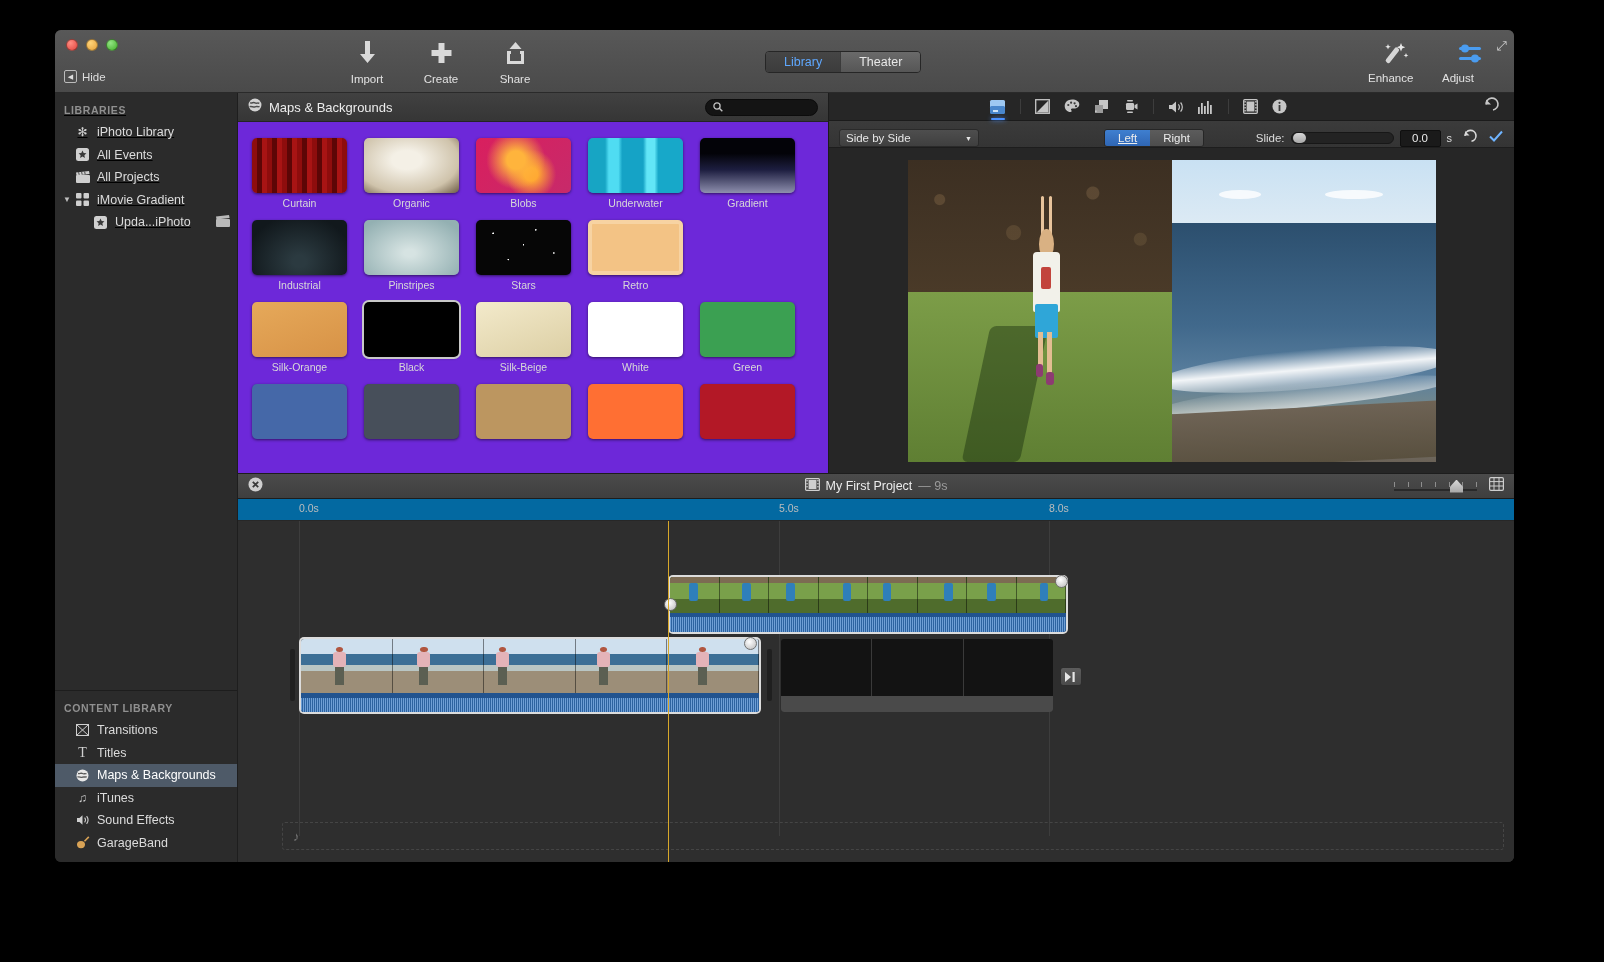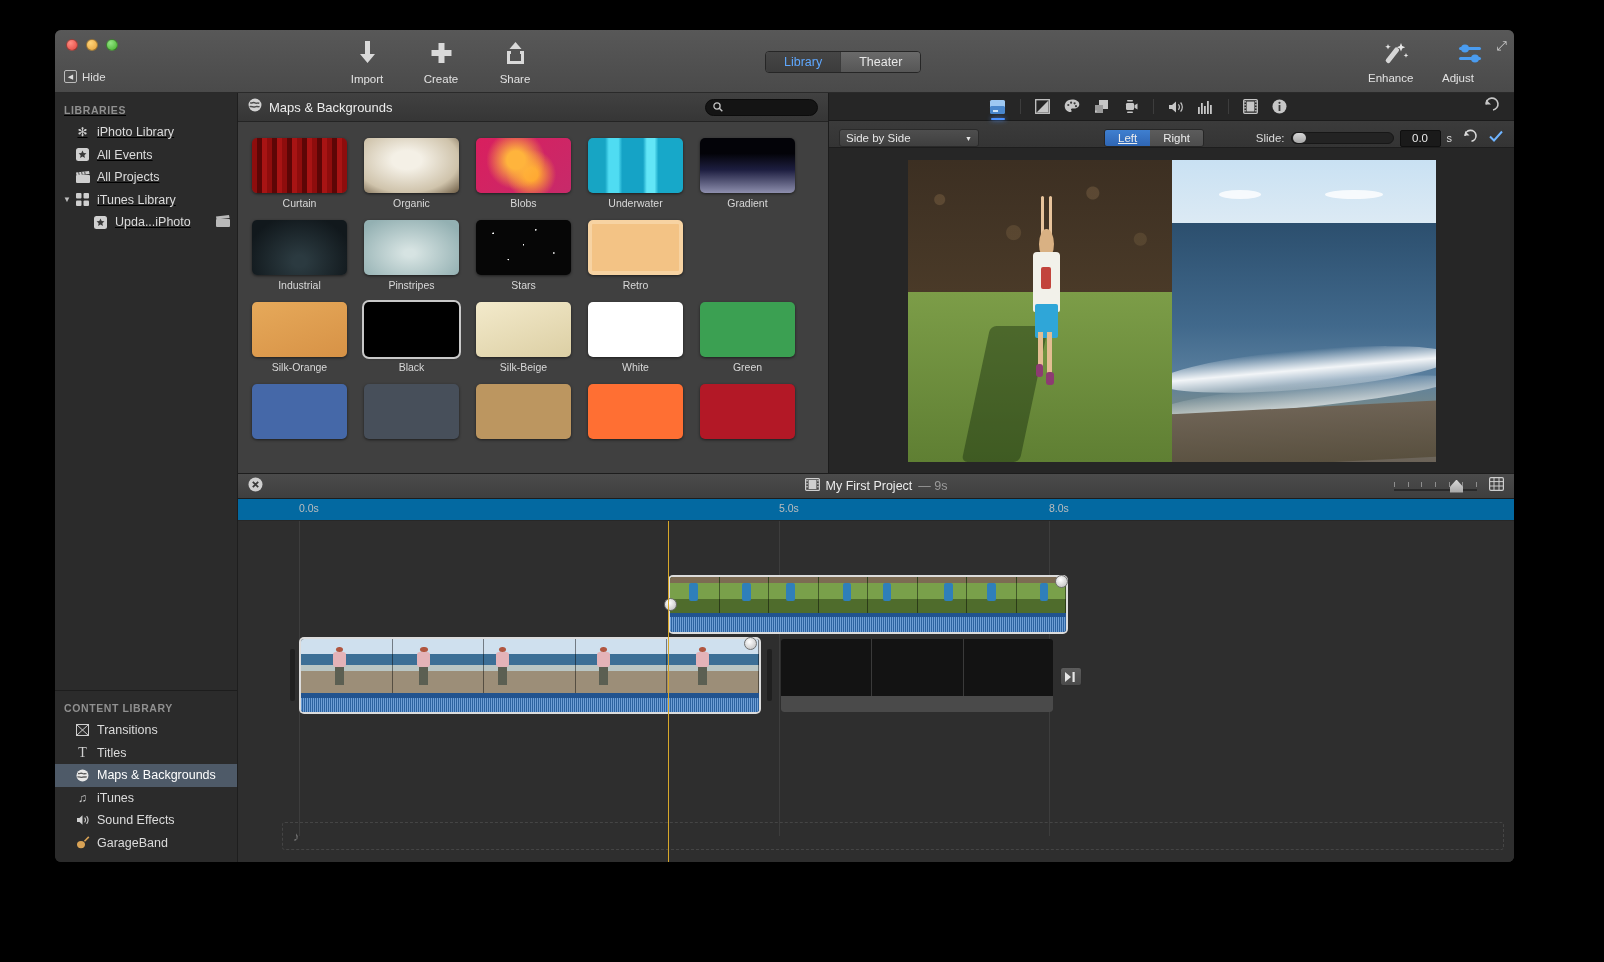--- a/index.html
+++ b/index.html
@@ -103,21 +103,21 @@
     margin-left: auto; width: 113px; height: 17px; border-radius: 9px;
     background: #141414; border: 1px solid #0c0c0c;
     display: flex; align-items: center; padding: 0 7px; gap: 5px;
   }
   .search input {
     background: transparent; border: none; outline: none;
     color: #ddd; font-size: 11px; width: 100%;
     font-family: "Liberation Sans", sans-serif;
   }
 
-  .grid { flex: 1; padding: 16px 0 8px 14px; overflow: hidden; background: #404040; }
+  .grid { flex: 1; padding: 16px 0 8px 14px; overflow: hidden; background: #6d28d9; }
   .grid-row { display: flex; gap: 17px; margin-bottom: 11px; }
   .cell { width: 95px; }
   .thumb {
     width: 95px; height: 55px; border-radius: 5px;
     box-shadow: 0 1px 3px rgba(0,0,0,.55);
   }
   .thumb.ring { box-shadow: 0 0 0 2px #c9c9c9, 0 1px 3px rgba(0,0,0,.55); }
   .cap { text-align: center; color: #d8d8d8; font-size: 10.5px; margin-top: 4px; }
 
   
@@ -377,21 +377,21 @@
       <div class="side-item" style="position:relative;">
         <span class="disc">▼</span>
         <span class="si-ico">
           <svg width="13" height="13" viewBox="0 0 13 13" fill="#cfcfcf">
               <rect x="0" y="0" width="5.5" height="5.5" rx="1"></rect>
               <rect x="7.5" y="0" width="5.5" height="5.5" rx="1"></rect>
               <rect x="0" y="7.5" width="5.5" height="5.5" rx="1"></rect>
               <rect x="7.5" y="7.5" width="5.5" height="5.5" rx="1"></rect>
             </svg>
         </span>
-        <span>iTunes Library</span>
+        <span>iMovie Gradient</span>
       </div>
       <div class="side-item sub">
         <span class="si-ico">
           <svg width="13" height="13" viewBox="0 0 13 13">
               <rect width="13" height="13" rx="2.5" fill="#d0d0d0"></rect>
               <path d="M6.5 2.4l1.2 2.5 2.7.4-2 1.9.5 2.7-2.4-1.3-2.4 1.3.5-2.7-2-1.9 2.7-.4z" fill="#3a3a3a"></path>
             </svg>
         </span>
         <span>Upda...iPhoto</span>
         <span class="trail">

